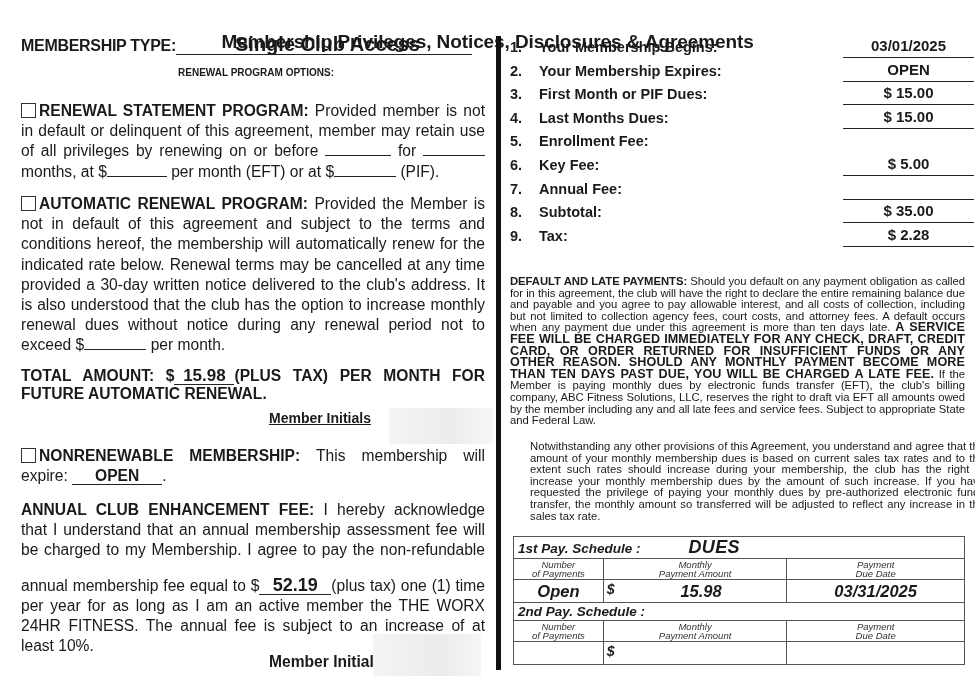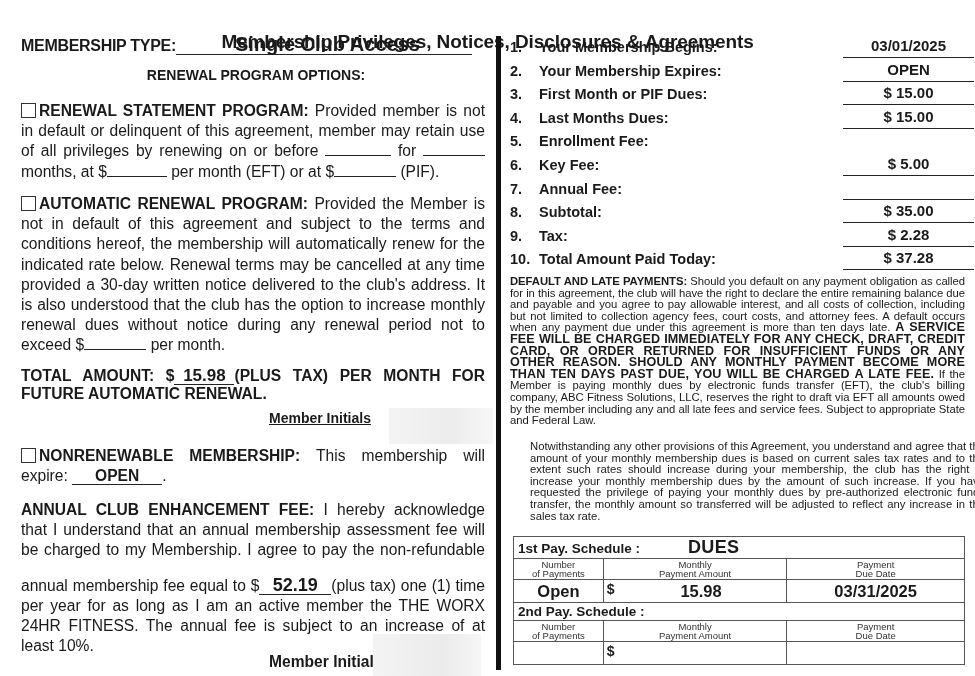--- a/index.html
+++ b/index.html
@@ -6,21 +6,21 @@
   html, body { width: 975px; height: 676px; background: #ffffff; overflow: hidden; }
   body { font-family: "Liberation Sans", sans-serif; color: #1a1a1a; position: relative; }
 
   .title { position: absolute; left: 0; top: 3px; width: 975px; text-align: center; font-weight: bold; font-size: 19px; letter-spacing: -0.1px; margin-top: 28px; }
 
   
   .left { position: absolute; left: 21px; top: 34px; width: 464px; }
   .mtype { font-size: 16px; font-weight: bold; white-space: nowrap; height: 24px; }
   .mtype .lbl { letter-spacing: -0.3px; }
   .mtype .val { display: inline-block; width: 296px; border-bottom: 1.5px solid #222; font-size: 20px; padding-left: 7px; line-height: 20px; text-align: center; }
-  .rpo { text-align: center; font-weight: bold; font-size: 14px; margin-top: 9px; padding-left: 6px; }
+  .rpo { text-align: center; font-weight: bold; font-size: 10px; margin-top: 9px; padding-left: 6px; }
 
   .para { font-size: 15.6px; line-height: 20.2px; text-align: justify; }
   .para b { font-weight: bold; }
   .cb { display: inline-block; width: 15px; height: 15px; border: 1.3px solid #333; vertical-align: -2px; margin-right: 3px; background: #fff; }
   .p1 { position: absolute; top: 67px; left: 0; width: 464px; }
   .p2 { position: absolute; top: 160px; left: 0; width: 464px; }
   .blank { display: inline-block; border-bottom: 1px solid #222; height: 14px; vertical-align: baseline; }
   .total { position: absolute; top: 333px; left: 0; width: 464px; font-weight: bold; font-size: 15.6px; line-height: 18px; text-align: justify; }
   .total .fill { display: inline-block; width: 60px; border-bottom: 1.3px solid #222; text-align: center; font-size: 17px; line-height: 16px; }
   .initials1 { position: absolute; top: 376px; left: 248px; font-weight: bold; font-size: 14px; text-decoration: underline; }
@@ -42,21 +42,21 @@
   .fee .num { position: absolute; left: 0; top: 3px; }
   .fee .lbl { position: absolute; left: 29px; top: 3px; }
   .fee .val { position: absolute; left: 333px; width: 131px; top: 0; height: 22px; border-bottom: 1.4px solid #222; text-align: center; font-size: 15px; line-height: 19px; }
 
   .legal { position: absolute; top: 240px; left: 0; width: 455px; font-size: 11.3px; line-height: 11.6px; text-align: justify; letter-spacing: -0.05px; }
   .legal b { font-weight: bold; }
   .legal .caps { font-weight: bold; font-size: 12.6px; letter-spacing: 0.1px; }
   .legal2 { position: absolute; top: 405px; left: 0; width: 455px; font-size: 11.3px; line-height: 11.6px; text-align: justify; margin-left: 20px; }
 
   .sched { position: absolute; left: 3px; top: 500px; width: 452px; border-collapse: collapse; font-size: 13px; }
-  .sched td { border: 1px solid #555; }
+  .sched td { border: 1px solid #555; font-style: italic; }
   .sched .hdr td { height: 18px; font-weight: bold; font-size: 13.5px; padding-left: 4px; }
   .sched .hdr .dues { font-size: 18px; margin-left: 48px; letter-spacing: 0.3px; }
   .sched .colh td { height: 21px; text-align: center; font-size: 9.5px; line-height: 9.5px; color: #333; }
   .sched .vals td { height: 23px; font-weight: bold; font-size: 16.5px; text-align: center; }
   .sched .vals td.amt { text-align: left; padding-left: 2px; position: relative; }
   .sched .vals td.amt .dollar { position: absolute; left: 3px; top: 1px; font-size: 14px; }
   .sched .vals td.amt .n { display: block; text-align: center; padding-left: 10px; }
   .c1 { width: 90px; } .c2 { width: 184px; } .c3 { width: 178px; }
 </style>
 </head>
@@ -136,25 +136,20 @@
     <li class="fee">
         <span class="num">8.</span>
         <span class="lbl">Subtotal:</span>
         <span class="val">$ 35.00</span>
       </li>
     <li class="fee">
         <span class="num">9.</span>
         <span class="lbl">Tax:</span>
         <span class="val">$ 2.28</span>
       </li>
-    <li class="fee">
-        <span class="num">10.</span>
-        <span class="lbl">Total Amount Paid Today:</span>
-        <span class="val">$ 37.28</span>
-      </li>
   </ul>
 
   <div class="legal">
     <b>DEFAULT AND LATE PAYMENTS:</b><span> Should you default on any payment obligation as called for in this agreement, the club will have the right to declare the entire remaining balance due and payable and you agree to pay allowable interest, and all costs of collection, including but not limited to collection agency fees, court costs, and attorney fees. A default occurs when any payment due under this agreement is more than ten days late. </span><span class="caps">A SERVICE FEE WILL BE CHARGED IMMEDIATELY FOR ANY CHECK, DRAFT, CREDIT CARD, OR ORDER RETURNED FOR INSUFFICIENT FUNDS OR ANY OTHER REASON. SHOULD ANY MONTHLY PAYMENT BECOME MORE THAN TEN DAYS PAST DUE, YOU WILL BE CHARGED A LATE FEE.</span><span> If the Member is paying monthly dues by electronic funds transfer (EFT), the club's billing company, ABC Fitness Solutions, LLC, reserves the right to draft via EFT all amounts owed by the member including any and all late fees and service fees. Subject to appropriate State and Federal Law.</span>
   </div>
   <div class="legal2">Notwithstanding any other provisions of this Agreement, you understand and agree that the amount of your monthly membership dues is based on current sales tax rates and to the extent such rates should increase during your membership, the club has the right to increase your monthly membership dues by the amount of such increase. If you have requested the privilege of paying your monthly dues by pre-authorized electronic funds transfer, the monthly amount so transferred will be adjusted to reflect any increase in the sales tax rate.</div>
 
   <table class="sched">
     <tbody>
         <tr class="hdr">

